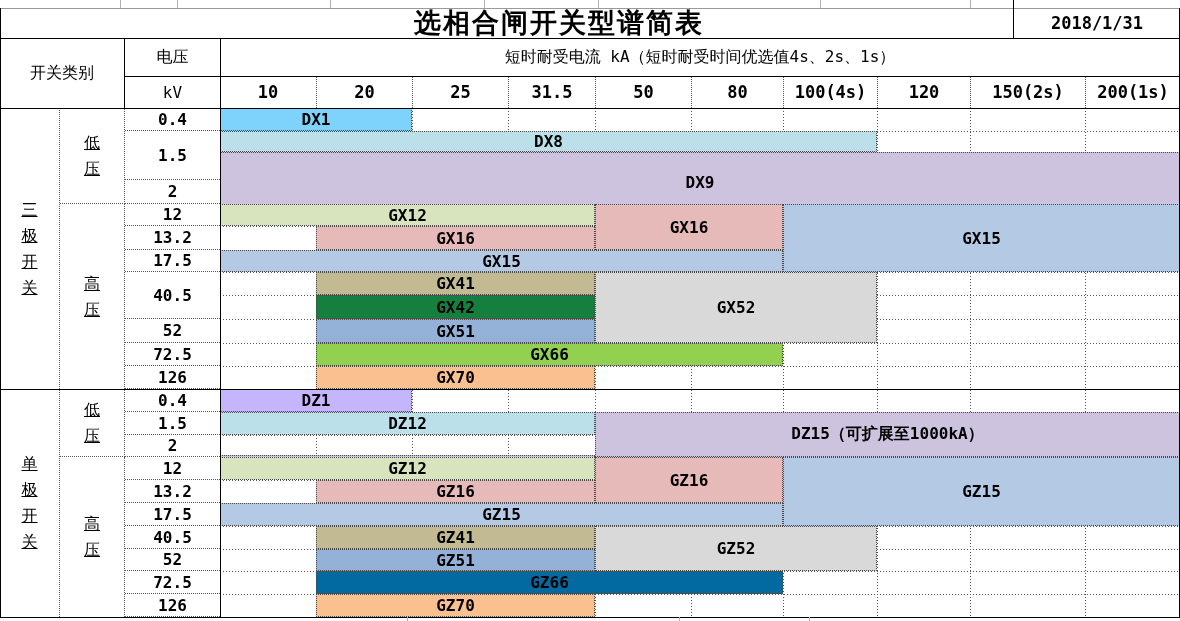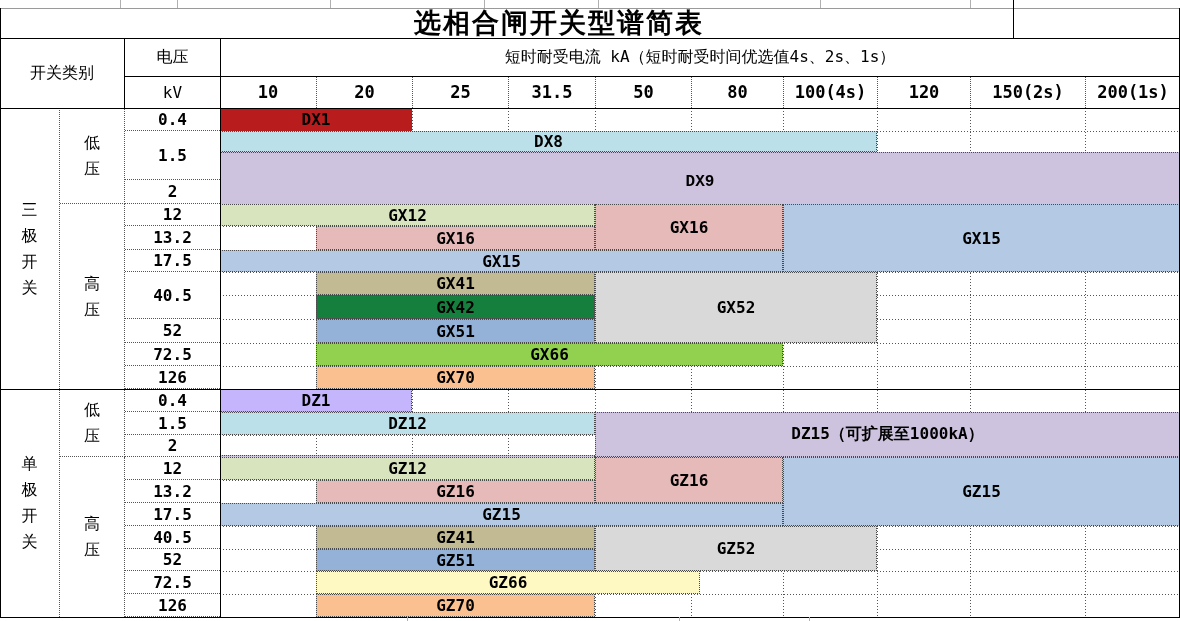--- a/index.html
+++ b/index.html
@@ -19,41 +19,42 @@
     display:flex;align-items:center;justify-content:center;
     font-weight:bold;font-size:17px;border-left:1px solid #000;box-sizing:border-box;
   }
   .hdr-cn{font-size:16px;}
   .colhead{position:absolute;top:76px;height:32px;display:flex;align-items:center;justify-content:center;
     font-weight:bold;font-size:17px;box-sizing:border-box;border-left:1px dotted #555;}
   .colhead.first{border-left:none;}
   .leftcell{position:absolute;display:flex;align-items:center;justify-content:center;box-sizing:border-box;font-size:16px;}
   .dot-r{border-right:1px dotted #555;}
   .dot-b{border-bottom:1px dotted #555;}
-  .vtext{display:block;width:20px;line-height:26px;text-align:center;word-break:break-all;white-space:normal;}
+  .vtext{display:block;width:20px;line-height:26px;text-align:center;word-break:break-all;white-space:normal;text-decoration:underline;}
   .voltcell{position:absolute;display:flex;align-items:center;justify-content:center;
     font-weight:bold;font-size:16px;box-sizing:border-box;border-bottom:1px dotted #555;}
   .gridh{position:absolute;height:1px;left:220px;width:960px;
     background-image:repeating-linear-gradient(to right,#555 0 1px,transparent 1px 3px);}
   .gridv{position:absolute;width:1px;top:108px;height:509px;
     background-image:repeating-linear-gradient(to bottom,#555 0 1px,transparent 1px 3px);}
   .bar{position:absolute;display:flex;align-items:center;justify-content:center;box-sizing:border-box;
     border:1px dotted #4a4a4a;font-weight:bold;font-size:16px;white-space:nowrap;}
   .sline{position:absolute;background:#000;}
   .gline{position:absolute;background:#9a9a9a;}
   .tick{position:absolute;width:1px;background:#b0b0b0;}
 </style>
 </head>
 <body>
 
 <div id="stage">
 
   <div style="position:absolute;left:0;top:0;width:1180px;height:8px;background:#fff;"></div>
 
   <div class="title-cell">选相合闸开关型谱简表</div>
+  <div class="date-cell">2018/1/31</div>
 
   <div class="cell hdr-cn" style="left:0;top:38px;width:125px;height:70px;border-right:1px solid #000;">开关类别</div>
   <div class="cell hdr-cn" style="left:125px;top:76px;width:95px;height:32px;">kV</div>
   <div class="cell hdr-cn" style="left:125px;top:38px;width:95px;height:38px;">电压</div>
   <div class="cell hdr-cn" style="left:220px;top:38px;width:960px;height:38px;">短时耐受电流 kA（短时耐受时间优选值4s、2s、1s）</div>
 
   <div id="col-headers">
       <div class="colhead first" style="left:220px;width:96px;">10</div>
       <div class="colhead" style="left:316px;width:96px;">20</div>
       <div class="colhead" style="left:412px;width:96px;">25</div>
@@ -130,23 +131,23 @@
       <div class="gridv" style="left:412px;"></div>
       <div class="gridv" style="left:508px;"></div>
       <div class="gridv" style="left:595px;"></div>
       <div class="gridv" style="left:691px;"></div>
       <div class="gridv" style="left:783px;"></div>
       <div class="gridv" style="left:877px;"></div>
       <div class="gridv" style="left:970px;"></div>
       <div class="gridv" style="left:1085px;"></div>
     </div>
   <div id="bars">
-      <div class="bar" style="left:220px;top:108px;width:192px;height:23px;background:#b91c1c;">DX1</div>
+      <div class="bar" style="left:220px;top:108px;width:192px;height:23px;background:#7dd3fc;">DX1</div>
       <div class="bar" style="left:220px;top:131px;width:657px;height:21px;background:#BCE0EA;">DX8</div>
-      <div class="bar" style="left:220px;top:152px;width:960px;height:60px;background:#CEC3DF;font-family:Liberation Mono, monospace;">DX9</div>
+      <div class="bar" style="left:220px;top:152px;width:960px;height:60px;background:#CEC3DF;">DX9</div>
       <div class="bar" style="left:220px;top:204px;width:375px;height:22px;background:#D8E4BE;">GX12</div>
       <div class="bar" style="left:595px;top:204px;width:188px;height:46px;background:#E6BAB8;">GX16</div>
       <div class="bar" style="left:316px;top:226px;width:279px;height:24px;background:#E6BAB8;">GX16</div>
       <div class="bar" style="left:783px;top:204px;width:397px;height:68px;background:#B3C9E4;">GX15</div>
       <div class="bar" style="left:220px;top:250px;width:563px;height:22px;background:#B3C9E4;">GX15</div>
       <div class="bar" style="left:316px;top:272px;width:279px;height:23px;background:#C1BA93;">GX41</div>
       <div class="bar" style="left:316px;top:295px;width:279px;height:24px;background:#15803d;">GX42</div>
       <div class="bar" style="left:316px;top:319px;width:279px;height:24px;background:#94B2D8;">GX51</div>
       <div class="bar" style="left:595px;top:272px;width:282px;height:71px;background:#D9D9D9;">GX52</div>
       <div class="bar" style="left:316px;top:343px;width:467px;height:23px;background:#92D050;">GX66</div>
@@ -156,21 +157,21 @@
       <div class="bar" style="left:595px;top:412px;width:585px;height:45px;background:#CEC3DF;">DZ15（可扩展至1000kA）</div>
       <div class="bar" style="left:220px;top:455px;width:375px;height:22px;background:#CEC3DF;">DZ15</div>
       <div class="bar" style="left:220px;top:457px;width:375px;height:23px;background:#D8E4BE;">GZ12</div>
       <div class="bar" style="left:595px;top:457px;width:188px;height:46px;background:#E6BAB8;">GZ16</div>
       <div class="bar" style="left:316px;top:480px;width:279px;height:23px;background:#E6BAB8;">GZ16</div>
       <div class="bar" style="left:783px;top:457px;width:397px;height:69px;background:#B3C9E4;">GZ15</div>
       <div class="bar" style="left:220px;top:503px;width:563px;height:23px;background:#B3C9E4;">GZ15</div>
       <div class="bar" style="left:316px;top:526px;width:279px;height:23px;background:#C1BA93;">GZ41</div>
       <div class="bar" style="left:316px;top:549px;width:279px;height:22px;background:#94B2D8;">GZ51</div>
       <div class="bar" style="left:595px;top:526px;width:282px;height:45px;background:#D9D9D9;">GZ52</div>
-      <div class="bar" style="left:316px;top:571px;width:384px;height:23px;background:#fef9c3;">GZ66</div>
+      <div class="bar" style="left:316px;top:571px;width:467px;height:23px;background:#0369a1;">GZ66</div>
       <div class="bar" style="left:316px;top:594px;width:279px;height:23px;background:#FAC08F;">GZ70</div>
     </div>
 
   <div class="gline" style="left:0;top:8px;width:1180px;height:1px;"></div>
   <div class="sline" style="left:0;top:38px;width:1180px;height:1px;"></div>
   <div class="sline" style="left:125px;top:76px;width:1055px;height:1px;"></div>
   <div class="sline" style="left:0;top:108px;width:1180px;height:1px;"></div>
   <div class="sline" style="left:0;top:389px;width:1180px;height:1px;"></div>
   <div class="sline" style="left:0;top:617px;width:1180px;height:1px;"></div>
   <div class="sline" style="left:0;top:8px;width:1px;height:609px;"></div>

